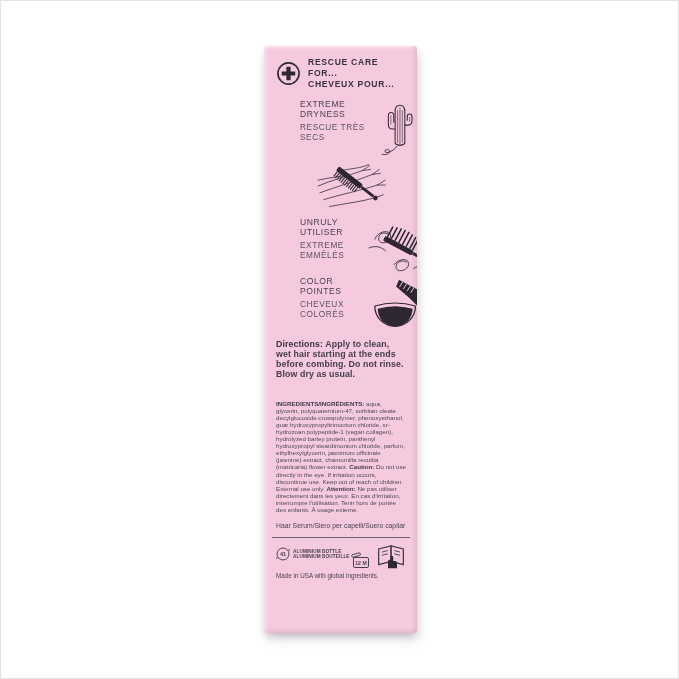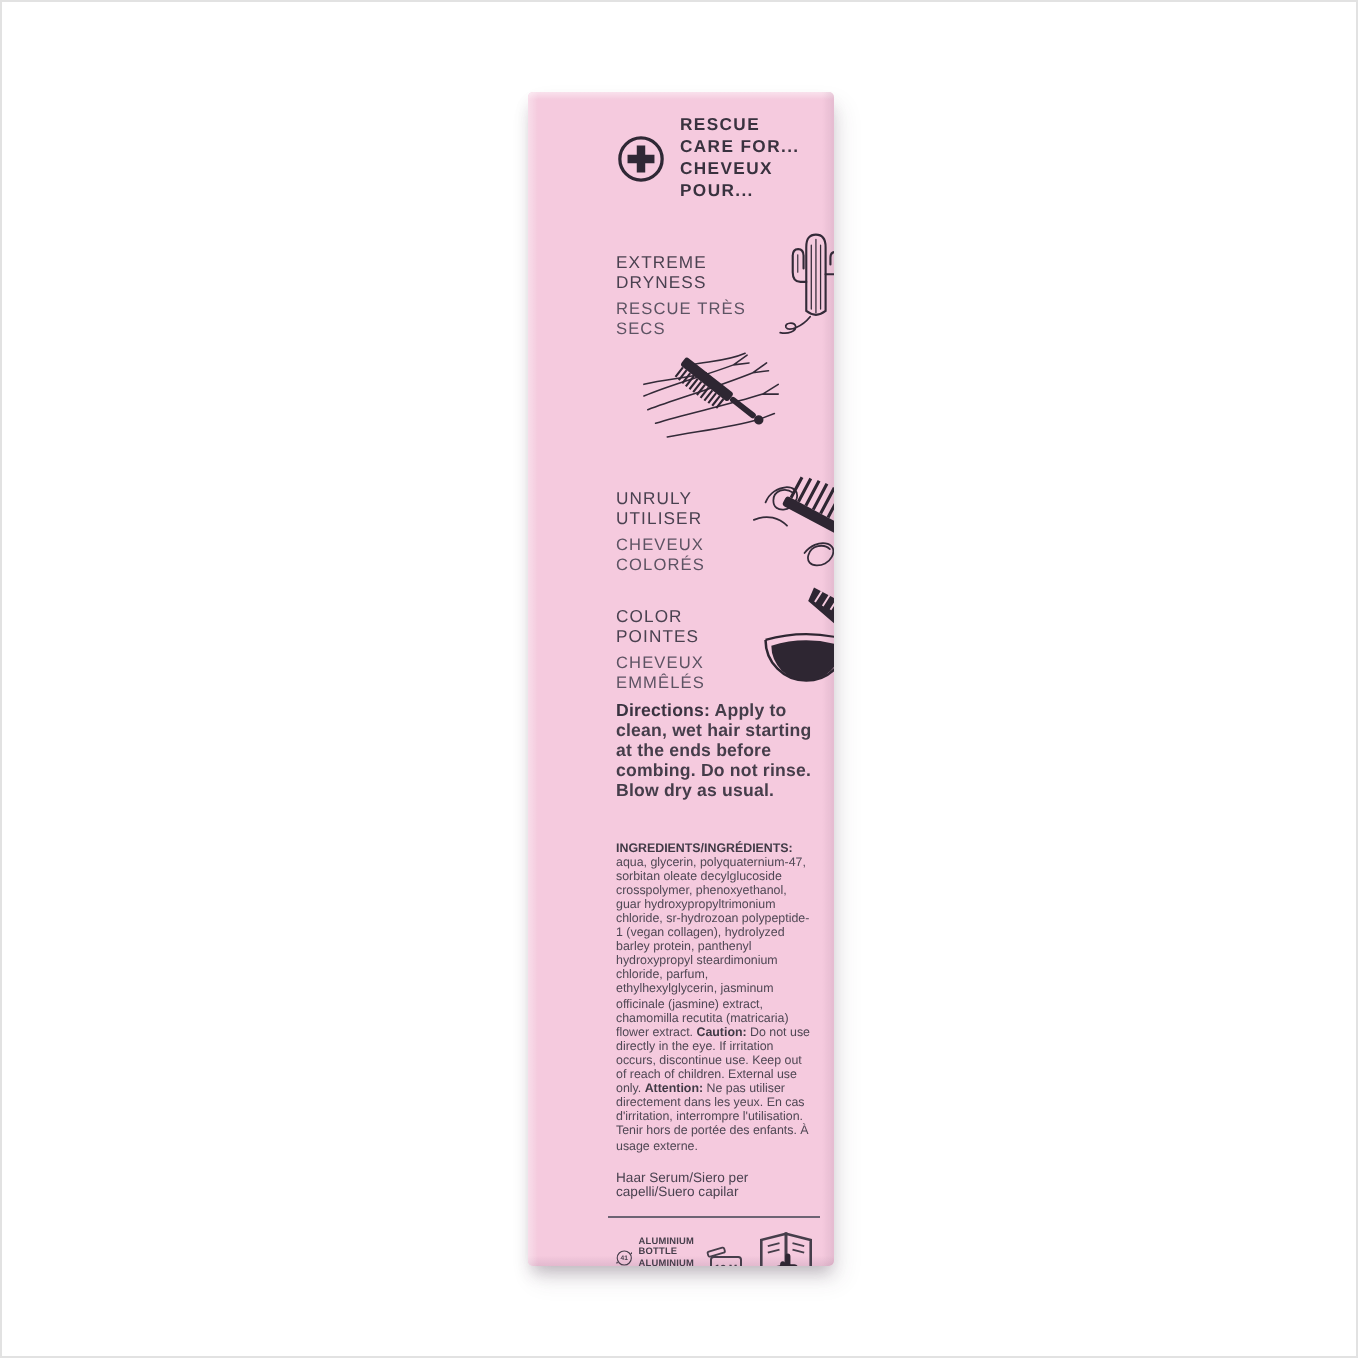--- a/index.html
+++ b/index.html
@@ -8,39 +8,38 @@
     font-family:"Liberation Sans", sans-serif;
   }
   .photo-frame{position:absolute;inset:0;border:1px solid #e2e2e2;box-sizing:border-box;}
 
   
   .product-box{
     position:absolute;left:264px;top:46px;width:153px;height:587px;
     background:#f5cade;border-radius:2.5px;box-sizing:border-box;
     color:#3f3844;overflow:hidden;
     box-shadow:0 5px 8px -2px rgba(70,45,70,.28), 3px 7px 12px rgba(70,45,70,.10);
-    padding-left:32px;
   }
   .product-box::before{
     content:"";position:absolute;inset:0;pointer-events:none;border-radius:2.5px;
     background:
       linear-gradient(90deg, rgba(255,255,255,.38) 0, rgba(255,255,255,0) 5px,
         rgba(255,255,255,0) calc(100% - 6px), rgba(90,60,90,.10) 100%),
       linear-gradient(180deg, rgba(255,255,255,.45) 0, rgba(255,255,255,0) 4px,
         rgba(255,255,255,0) calc(100% - 5px), rgba(90,60,90,.12) 100%);
   }
   .box-inner{position:relative;padding:11px 11px 8px 12px;}
 
   
   .box-header{display:flex;align-items:center;gap:7px;margin-bottom:9px;}
   .box-header svg{flex:0 0 auto;display:block;}
   .hdr-text{font-size:8.6px;font-weight:bold;letter-spacing:.7px;line-height:11px;color:#39323f;}
 
   
-  .concern{display:flex;align-items:flex-end;height:59px;}
+  .concern{display:flex;align-items:flex-start;height:59px;margin-left:24px;}
   .concern-labels{width:67px;flex:0 0 auto;}
   .lbl-en{font-size:8.6px;letter-spacing:.55px;line-height:10px;color:#4a4150;margin-bottom:3px;}
   .lbl-fr{font-size:8.3px;letter-spacing:.55px;line-height:10px;color:#5d5363;}
   .concern-art{flex:1;display:flex;justify-content:center;align-items:center;}
   .concern-art svg{display:block;}
 
   
   .para{font-size:8.8px;line-height:9.9px;color:#453d4a;letter-spacing:.1px;}
   .para b{color:#3a3340;}
   .para.dir{margin-top:5px;margin-bottom:20px;font-weight:bold;}
@@ -114,21 +113,21 @@
             <rect x="47" y="22.8" width="16" height="3" rx="1.5"></rect>
             <circle cx="65.3" cy="24.3" r="2.4"></circle>
           </g>
         </svg>
       </div>
     </div>
 
     <div class="concern">
       <div class="concern-labels">
         <div class="lbl-en">UNRULY UTILISER</div>
-        <div class="lbl-fr">CHEVEUX COLORÉS</div>
+        <div class="lbl-fr">EXTREME EMMÊLÉS</div>
       </div>
       <div class="concern-art">
         <svg width="74" height="58" viewBox="0 0 76 58">
           <g fill="none" stroke="#332a38" stroke-width="0.9" stroke-linecap="round">
             <path d="M8 22 C12 12 26 12 24 20 C22 27 12 28 12 21 C12 16 18 14 22 17"></path>
             <path d="M2 31 C9 28 15 30 19 34"></path>
             <path d="M28 48 C34 40 46 42 42 50 C39 56 28 56 30 49 C31.5 44 38 43 41 46"></path>
             <path d="M48 52 C54 48 60 48 66 50"></path>
           </g>
           <g transform="rotate(28 40 32)" fill="#2e2632">
@@ -137,21 +136,21 @@
             <rect x="48" y="31.2" width="15" height="3.1" rx="1.5"></rect>
             <circle cx="64.8" cy="32.8" r="2.4"></circle>
           </g>
         </svg>
       </div>
     </div>
 
     <div class="concern">
       <div class="concern-labels">
         <div class="lbl-en">COLOR POINTES</div>
-        <div class="lbl-fr">CHEVEUX EMMÊLÉS</div>
+        <div class="lbl-fr">CHEVEUX COLORÉS</div>
       </div>
       <div class="concern-art">
         <svg width="64" height="56" viewBox="0 0 66 56">
           <path d="M8 30 A21 21 0 1 0 50 30" fill="none" stroke="#2e2632" stroke-width="1.3"></path>
           <path d="M8 30 Q29 24 50 30" fill="none" stroke="#2e2632" stroke-width="1.1"></path>
           <path d="M11 33 Q29 27.5 47 33 A18 18 0 0 1 11 33 Z" fill="#2e2632"></path>
           <path d="M33 3 L52 13 L59 24 C63 30 59 36 54 32 L44 22 L30 10 Z" fill="#2e2632"></path>
           <path d="M37 5 L33.5 10.5 M41 7 L37.5 12.5 M45 9 L41.5 14.5 M48.5 11 L45 16.5" stroke="#f5cade" stroke-width="1"></path>
         </svg>
       </div>

